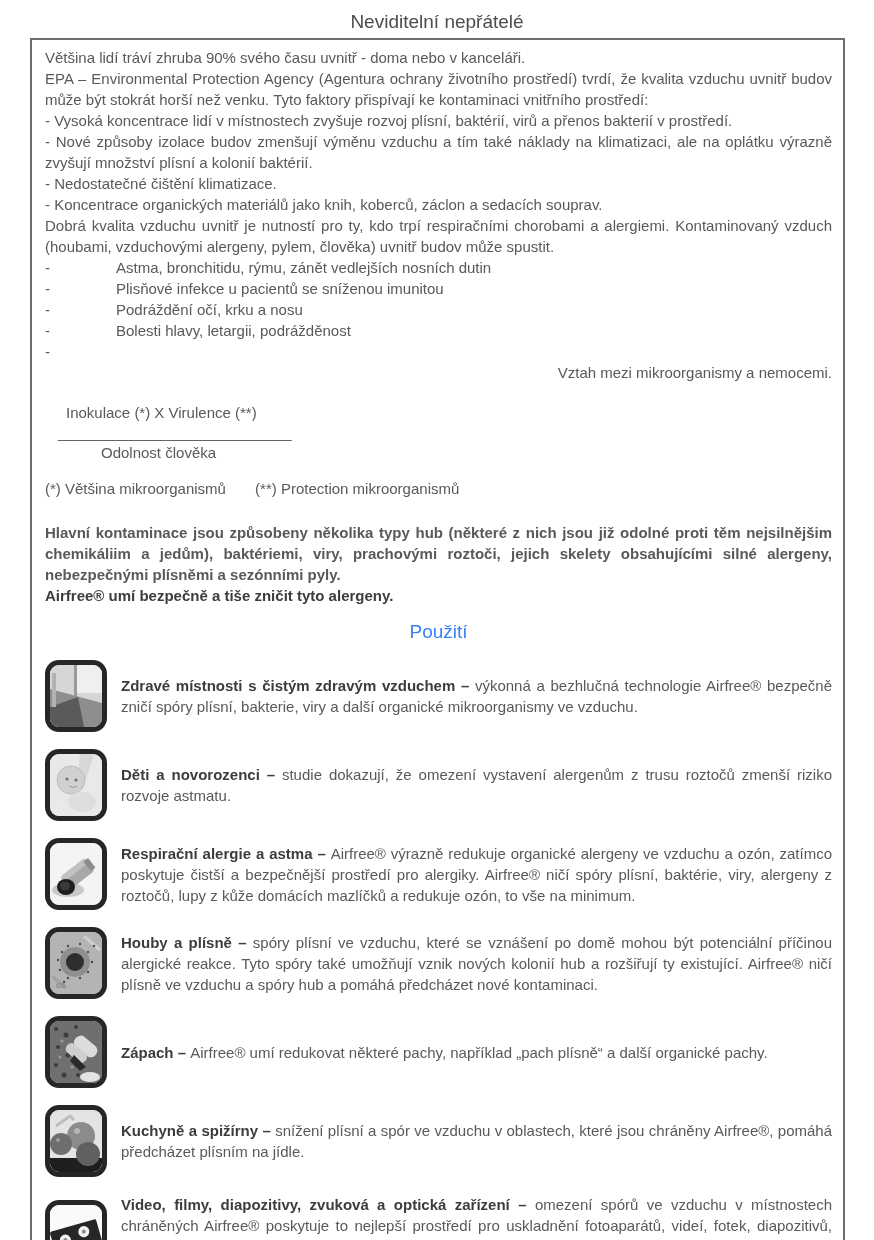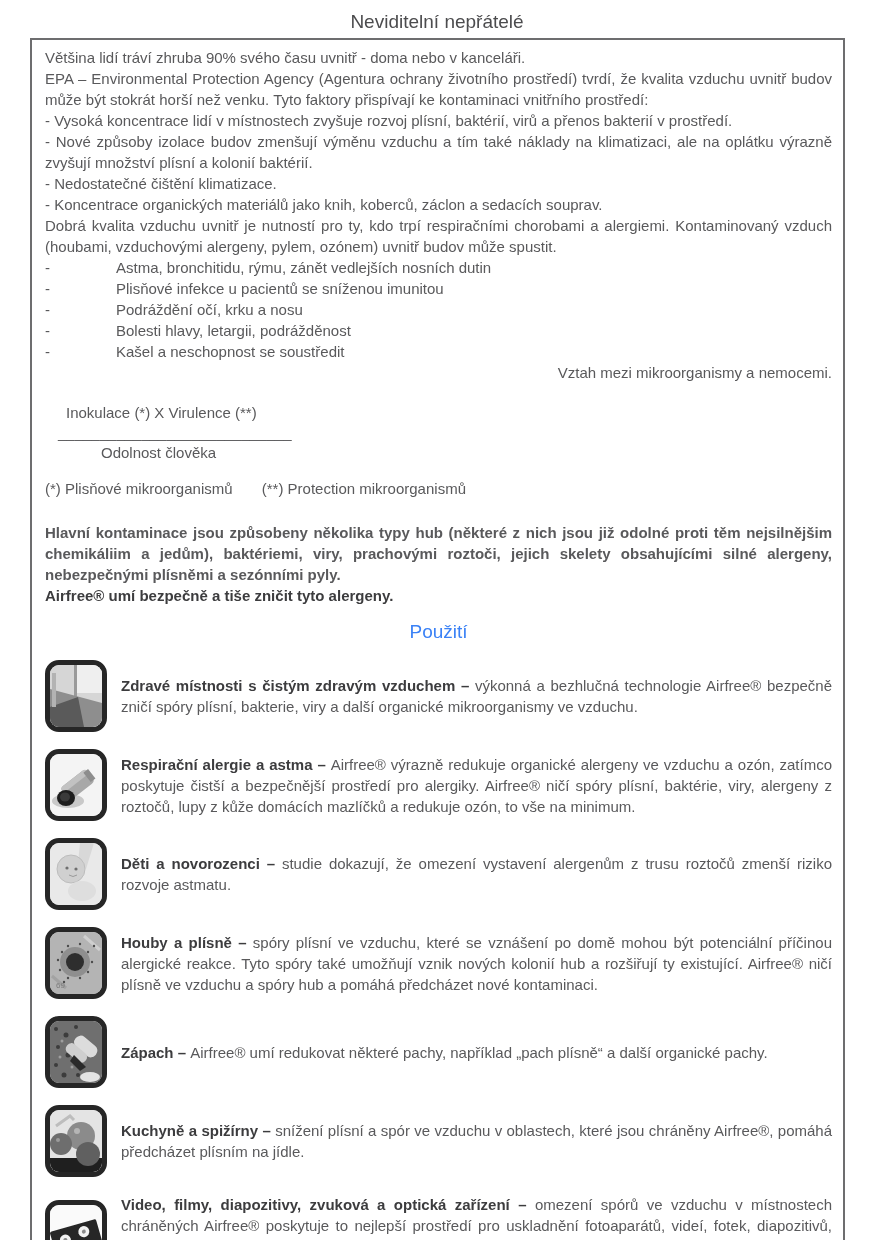--- a/index.html
+++ b/index.html
@@ -56,106 +56,105 @@
 <div class="page-title">Neviditelní nepřátelé</div>
 
 <div class="frame">
 
   <p>Většina lidí tráví zhruba 90% svého času uvnitř - doma nebo v kanceláři.</p>
   <p>EPA – Environmental Protection Agency (Agentura ochrany životního prostředí) tvrdí, že kvalita vzduchu uvnitř budov může být stokrát horší než venku. Tyto faktory přispívají ke kontaminaci vnitřního prostředí:</p>
   <p>- Vysoká koncentrace lidí v místnostech zvyšuje rozvoj plísní, baktérií, virů a přenos bakterií v prostředí.</p>
   <p>- Nové způsoby izolace budov zmenšují výměnu vzduchu a tím také náklady na klimatizaci, ale na oplátku výrazně zvyšují množství plísní a kolonií baktérií.</p>
   <p>- Nedostatečné čištění klimatizace.</p>
   <p>- Koncentrace organických materiálů jako knih, koberců, záclon a sedacích souprav.</p>
-  <p>Dobrá kvalita vzduchu uvnitř je nutností pro ty, kdo trpí respiračními chorobami a alergiemi. Kontaminovaný vzduch (houbami, vzduchovými alergeny, pylem, ozónem) uvnitř budov může spustit.</p>
+  <p>Dobrá kvalita vzduchu uvnitř je nutností pro ty, kdo trpí respiračními chorobami a alergiemi. Kontaminovaný vzduch (houbami, vzduchovými alergeny, pylem, člověka) uvnitř budov může spustit.</p>
 
   <div class="symptom">
     <span class="dash">-</span>
     <span>Astma, bronchitidu, rýmu, zánět vedlejších nosních dutin</span>
   </div>
   <div class="symptom">
     <span class="dash">-</span>
     <span>Plisňové infekce u pacientů se sníženou imunitou</span>
   </div>
   <div class="symptom">
     <span class="dash">-</span>
     <span>Podráždění očí, krku a nosu</span>
   </div>
   <div class="symptom">
     <span class="dash">-</span>
     <span>Bolesti hlavy, letargii, podrážděnost</span>
   </div>
   <div class="symptom">
     <span class="dash">-</span>
-    <span>Kašel a neschopnost se soustředit</span>
   </div>
 
   <p class="closing">Vztah mezi mikroorganismy a nemocemi.</p>
 
   <div class="formula">
     <div class="num">Inokulace (*) X Virulence (**)</div>
     <div class="div-line">____________________________</div>
     <div class="den">Odolnost člověka</div>
   </div>
 
   <div class="legend">
-    <span class="l1">(*) Plisňové mikroorganismů</span>
+    <span class="l1">(*) Většina mikroorganismů</span>
     <span class="l2">(**) Protection mikroorganismů</span>
   </div>
 
   <p class="contamination">Hlavní kontaminace jsou způsobeny několika typy hub (některé z nich jsou již odolné proti těm nejsilnějšim chemikáliim  a jedům), baktériemi, viry, prachovými roztoči, jejich skelety obsahujícími silné alergeny, nebezpečnými plísněmi a sezónními pyly.</p>
   <p class="bold-line">Airfree® umí bezpečně a tiše zničit tyto alergeny.</p>
 
   <div class="usage-heading">Použití</div>
 
   <div class="item">
     <span class="photo">
       <svg width="52" height="62" viewBox="0 0 52 62" xmlns="http://www.w3.org/2000/svg">
         <rect width="52" height="62" fill="#d6d6d6"></rect>
         <rect x="27" y="0" width="25" height="28" fill="#efefef"></rect>
         <rect x="24" y="0" width="3" height="40" fill="#9a9a9a"></rect>
         <polygon points="0,24 52,38 52,62 0,62" fill="#8e8e8e"></polygon>
         <polygon points="0,42 28,32 34,62 0,62" fill="#5a5a5a"></polygon>
         <rect x="2" y="8" width="4" height="34" fill="#b3b3b3"></rect>
       </svg>
     </span>
     <p class="item-text"><b>Zdravé místnosti s čistým zdravým vzduchem – </b><span>výkonná a bezhlučná technologie Airfree® bezpečně zničí spóry plísní, bakterie, viry a další organické mikroorganismy ve vzduchu.</span></p>
-  </div>
-
-  <div class="item">
-    <span class="photo">
-      <svg width="52" height="62" viewBox="0 0 52 62" xmlns="http://www.w3.org/2000/svg">
-        <rect width="52" height="62" fill="#f4f4f4"></rect>
-        <ellipse cx="18" cy="47" rx="16" ry="7" fill="#c9c9c9"></ellipse>
-        <g transform="rotate(-38 26 32)">
-          <rect x="12" y="24" width="32" height="16" rx="4" fill="#a8a8a8"></rect>
-          <rect x="12" y="24" width="32" height="6" rx="3" fill="#c2c2c2"></rect>
-          <rect x="40" y="26" width="6" height="12" fill="#8d8d8d"></rect>
-        </g>
-        <ellipse cx="16" cy="44" rx="9" ry="8" fill="#1e1e1e"></ellipse>
-        <ellipse cx="15" cy="43" rx="5" ry="4.5" fill="#3a3a3a"></ellipse>
-      </svg>
-    </span>
-    <p class="item-text"><b>Respirační alergie a astma – </b><span>Airfree® výrazně redukuje organické alergeny ve vzduchu a ozón, zatímco poskytuje čistší a bezpečnější prostředí pro alergiky. Airfree® ničí spóry plísní, baktérie, viry, alergeny z roztočů, lupy z kůže domácích mazlíčků a redukuje ozón, to vše na minimum.</span></p>
   </div>
 
   <div class="item">
     <span class="photo">
       <svg width="52" height="62" viewBox="0 0 52 62" xmlns="http://www.w3.org/2000/svg">
         <rect width="52" height="62" fill="#e9e9e9"></rect>
         <polygon points="30,0 44,0 36,26 28,20" fill="#d8d8d8"></polygon>
         <circle cx="21" cy="26" r="14" fill="#d0d0d0"></circle>
         <circle cx="21" cy="26" r="14" fill="none" stroke="#bdbdbd"></circle>
         <circle cx="17" cy="25" r="1.6" fill="#6f6f6f"></circle>
         <circle cx="26" cy="26" r="1.6" fill="#6f6f6f"></circle>
         <path d="M19 32 q4 3 8 0" stroke="#9a9a9a" fill="none"></path>
         <ellipse cx="32" cy="48" rx="14" ry="10" fill="#dedede"></ellipse>
       </svg>
     </span>
     <p class="item-text"><b>Děti a novorozenci – </b><span>studie dokazují, že omezení vystavení alergenům z trusu roztočů zmenší riziko rozvoje astmatu.</span></p>
+  </div>
+
+  <div class="item">
+    <span class="photo">
+      <svg width="52" height="62" viewBox="0 0 52 62" xmlns="http://www.w3.org/2000/svg">
+        <rect width="52" height="62" fill="#f4f4f4"></rect>
+        <ellipse cx="18" cy="47" rx="16" ry="7" fill="#c9c9c9"></ellipse>
+        <g transform="rotate(-38 26 32)">
+          <rect x="12" y="24" width="32" height="16" rx="4" fill="#a8a8a8"></rect>
+          <rect x="12" y="24" width="32" height="6" rx="3" fill="#c2c2c2"></rect>
+          <rect x="40" y="26" width="6" height="12" fill="#8d8d8d"></rect>
+        </g>
+        <ellipse cx="16" cy="44" rx="9" ry="8" fill="#1e1e1e"></ellipse>
+        <ellipse cx="15" cy="43" rx="5" ry="4.5" fill="#3a3a3a"></ellipse>
+      </svg>
+    </span>
+    <p class="item-text"><b>Respirační alergie a astma – </b><span>Airfree® výrazně redukuje organické alergeny ve vzduchu a ozón, zatímco poskytuje čistší a bezpečnější prostředí pro alergiky. Airfree® ničí spóry plísní, baktérie, viry, alergeny z roztočů, lupy z kůže domácích mazlíčků a redukuje ozón, to vše na minimum.</span></p>
   </div>
 
   <div class="item">
     <span class="photo">
       <svg width="52" height="62" viewBox="0 0 52 62" xmlns="http://www.w3.org/2000/svg">
         <rect width="52" height="62" fill="#b4b4b4"></rect>
         <line x1="34" y1="4" x2="50" y2="18" stroke="#cfcfcf" stroke-width="3"></line>
         <line x1="2" y1="44" x2="16" y2="56" stroke="#a2a2a2" stroke-width="3"></line>
         <circle cx="25" cy="30" r="15" fill="#8f8f8f"></circle>
         <circle cx="25" cy="30" r="9" fill="#2e2e2e"></circle>

